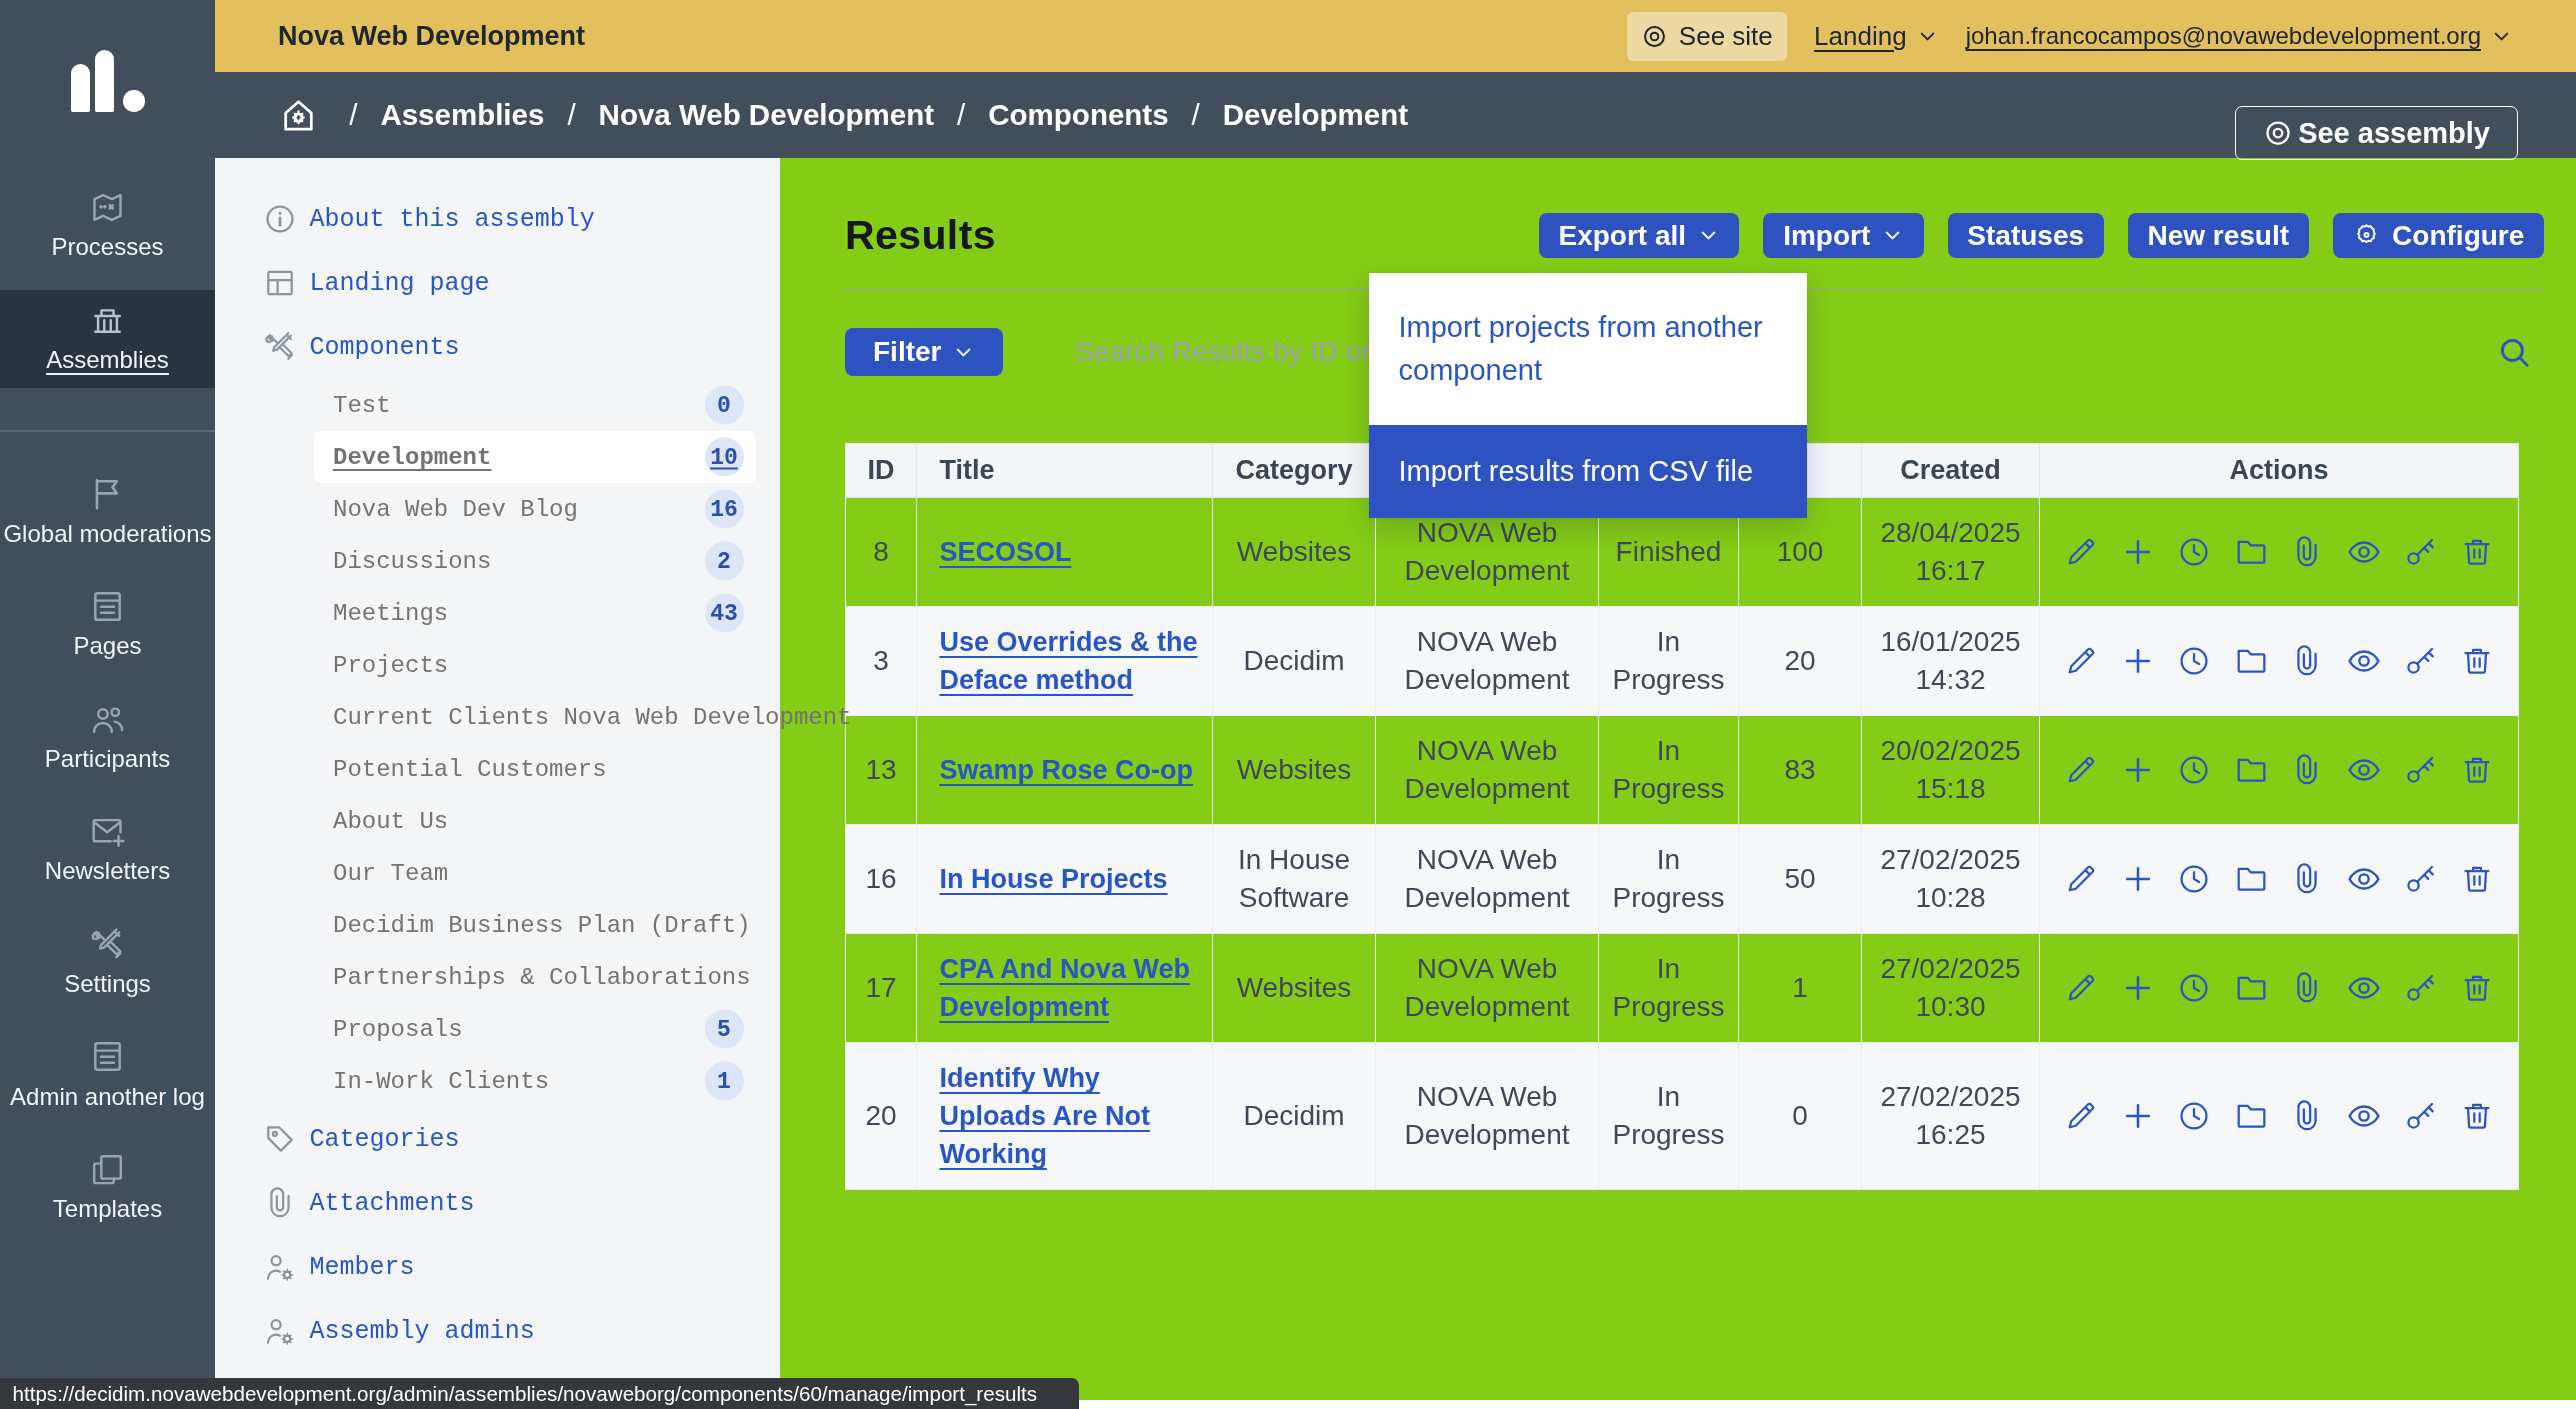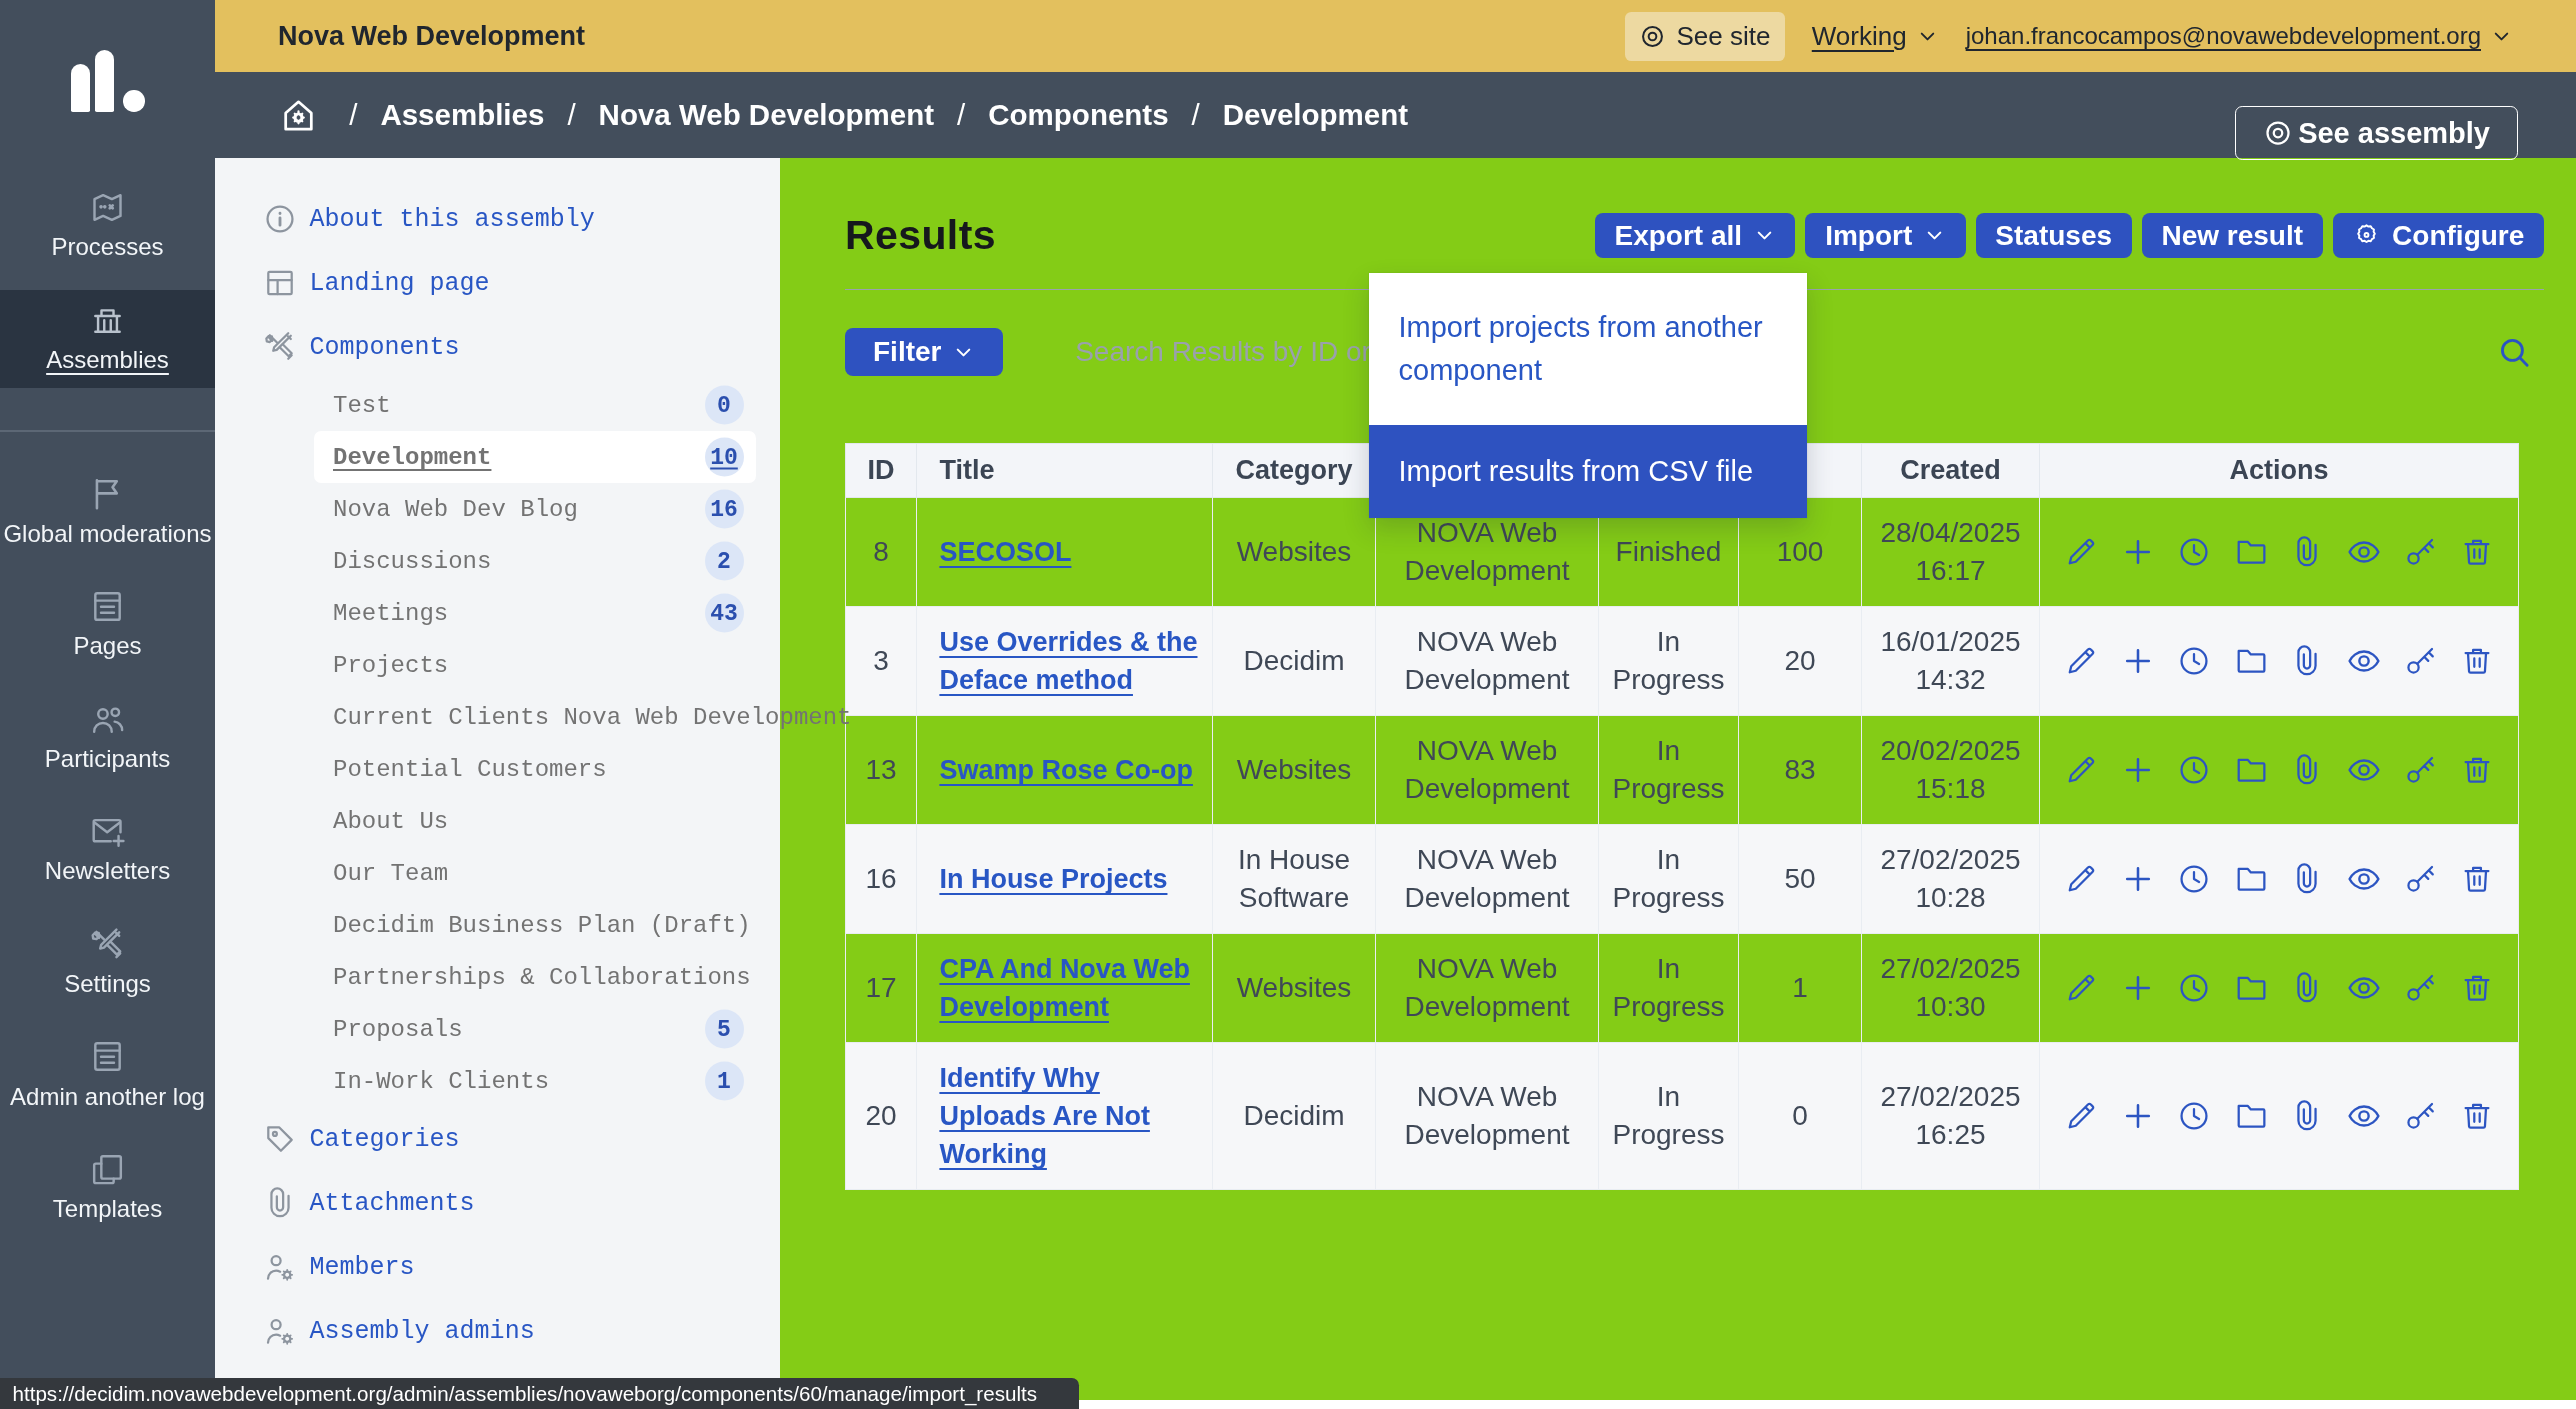--- a/index.html
+++ b/index.html
@@ -54,21 +54,21 @@
   .ss-sub .slabel { font-size:24px; color:#737373; white-space:nowrap; cursor:pointer; }
   .ss-sub.active { background:#fff; border-radius:7.2px; }
   .ss-sub.active .slabel { font-weight:700; text-decoration:underline; text-underline-offset:5.4px; }
   .ss-sub .badge { position:absolute; right:12.5px; top:50%; transform:translateY(-50%); width:39px; height:39px; border-radius:50%; background:#dce6f7; color:#2b4fae; font-size:23px; font-weight:700; display:flex; align-items:center; justify-content:center; }
   .ss-sub.active .badge { text-decoration:underline; text-underline-offset:3.6px; }
 
   
   .main { position:absolute; left:780px; top:148px; width:1796px; height:1252px; background:#84cc16; padding:0 32px 0 65px; }
   .main-head { margin-top:64px; display:flex; align-items:center; }
   .main-head h1 { font-size:41px; font-weight:700; color:#16181d; letter-spacing:0.4px; }
-  .head-actions { margin-left:auto; display:flex; gap:10px; }
+  .head-actions { margin-left:auto; display:flex; gap:24px; }
   .btn { background:#2e52c0; color:#fff; border:none; border-radius:8px; height:45px; display:flex; align-items:center; justify-content:center; gap:10.7px; font-size:28px; font-weight:600; font-family:inherit; padding:0 19.7px; cursor:pointer; white-space:nowrap; }
   .btn svg.chev { width:23px; height:23px; stroke:#fff; }
   .btn svg.gear { width:29px; height:29px; stroke:#fff; }
   .rule { height:1.8px; background:#9aa2ae; margin-top:29.5px; }
   .filter-row { margin-top:38px; display:flex; align-items:center; height:48px; }
   .btn.filter { height:48px; padding:0 28px; border-radius:8px; }
   .search { flex:1; margin-left:72px; border:none; outline:none; background:transparent; font-size:28px; color:#3c4452; font-family:inherit; }
   .search::placeholder { color:#9aa1ad; opacity:1; }
   .mag { width:38px; height:38px; margin-right:10.7px; cursor:pointer; }
   .mag svg { width:38px; height:38px; stroke:#2a54c4; }
@@ -181,21 +181,21 @@
     <span class="topbar-title">Nova Web Development</span>
     <div class="topbar-right">
       <a class="see-site">
         <svg viewBox="0 0 24 24" stroke-width="1.8">
             <circle cx="12" cy="12" r="8.4"></circle>
             <circle cx="12" cy="12" r="3.4"></circle>
           </svg>
         <span>See site</span>
       </a>
       <a class="tb-menu">
-        <span class="u">Working</span>
+        <span class="u">Landing</span>
         <svg class="chev" viewBox="0 0 24 24" stroke-width="2">
             <path d="M6 9l6 6 6-6"></path>
           </svg>
       </a>
       <a class="tb-menu email">
         <span class="u">johan.francocampos@novawebdevelopment.org</span>
         <svg class="chev" viewBox="0 0 24 24" stroke-width="2">
             <path d="M6 9l6 6 6-6"></path>
           </svg>
       </a>

